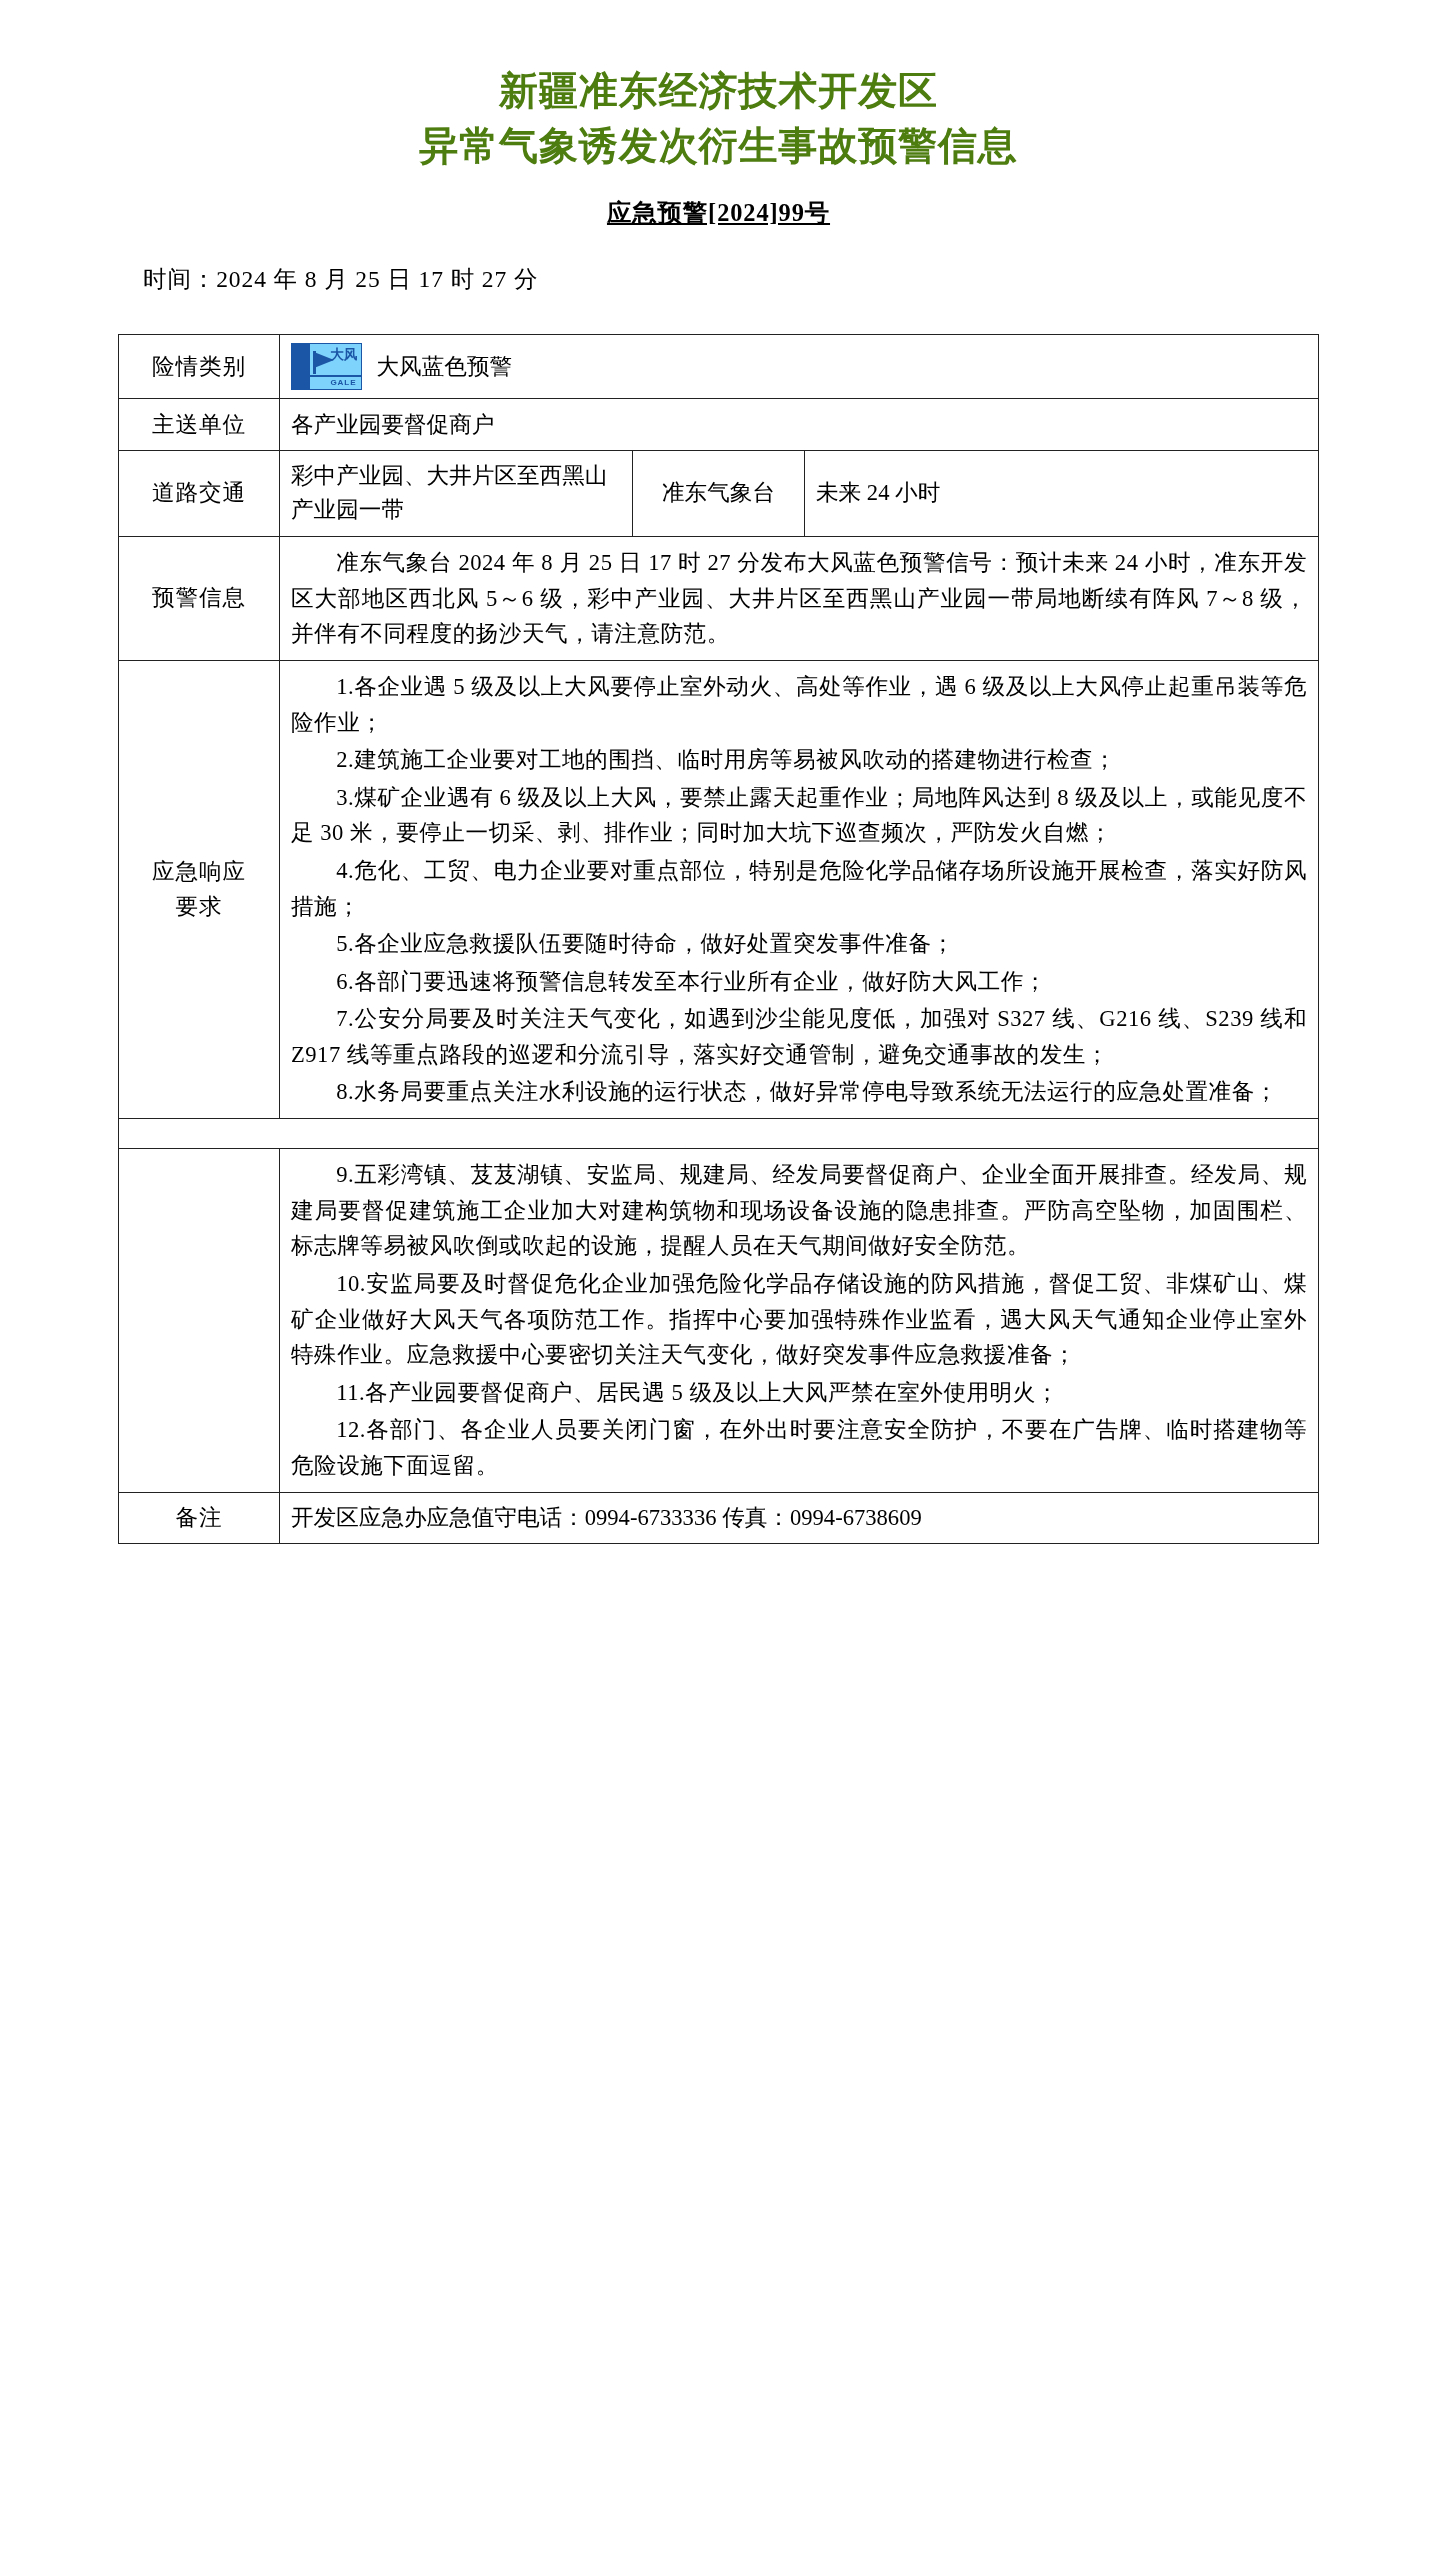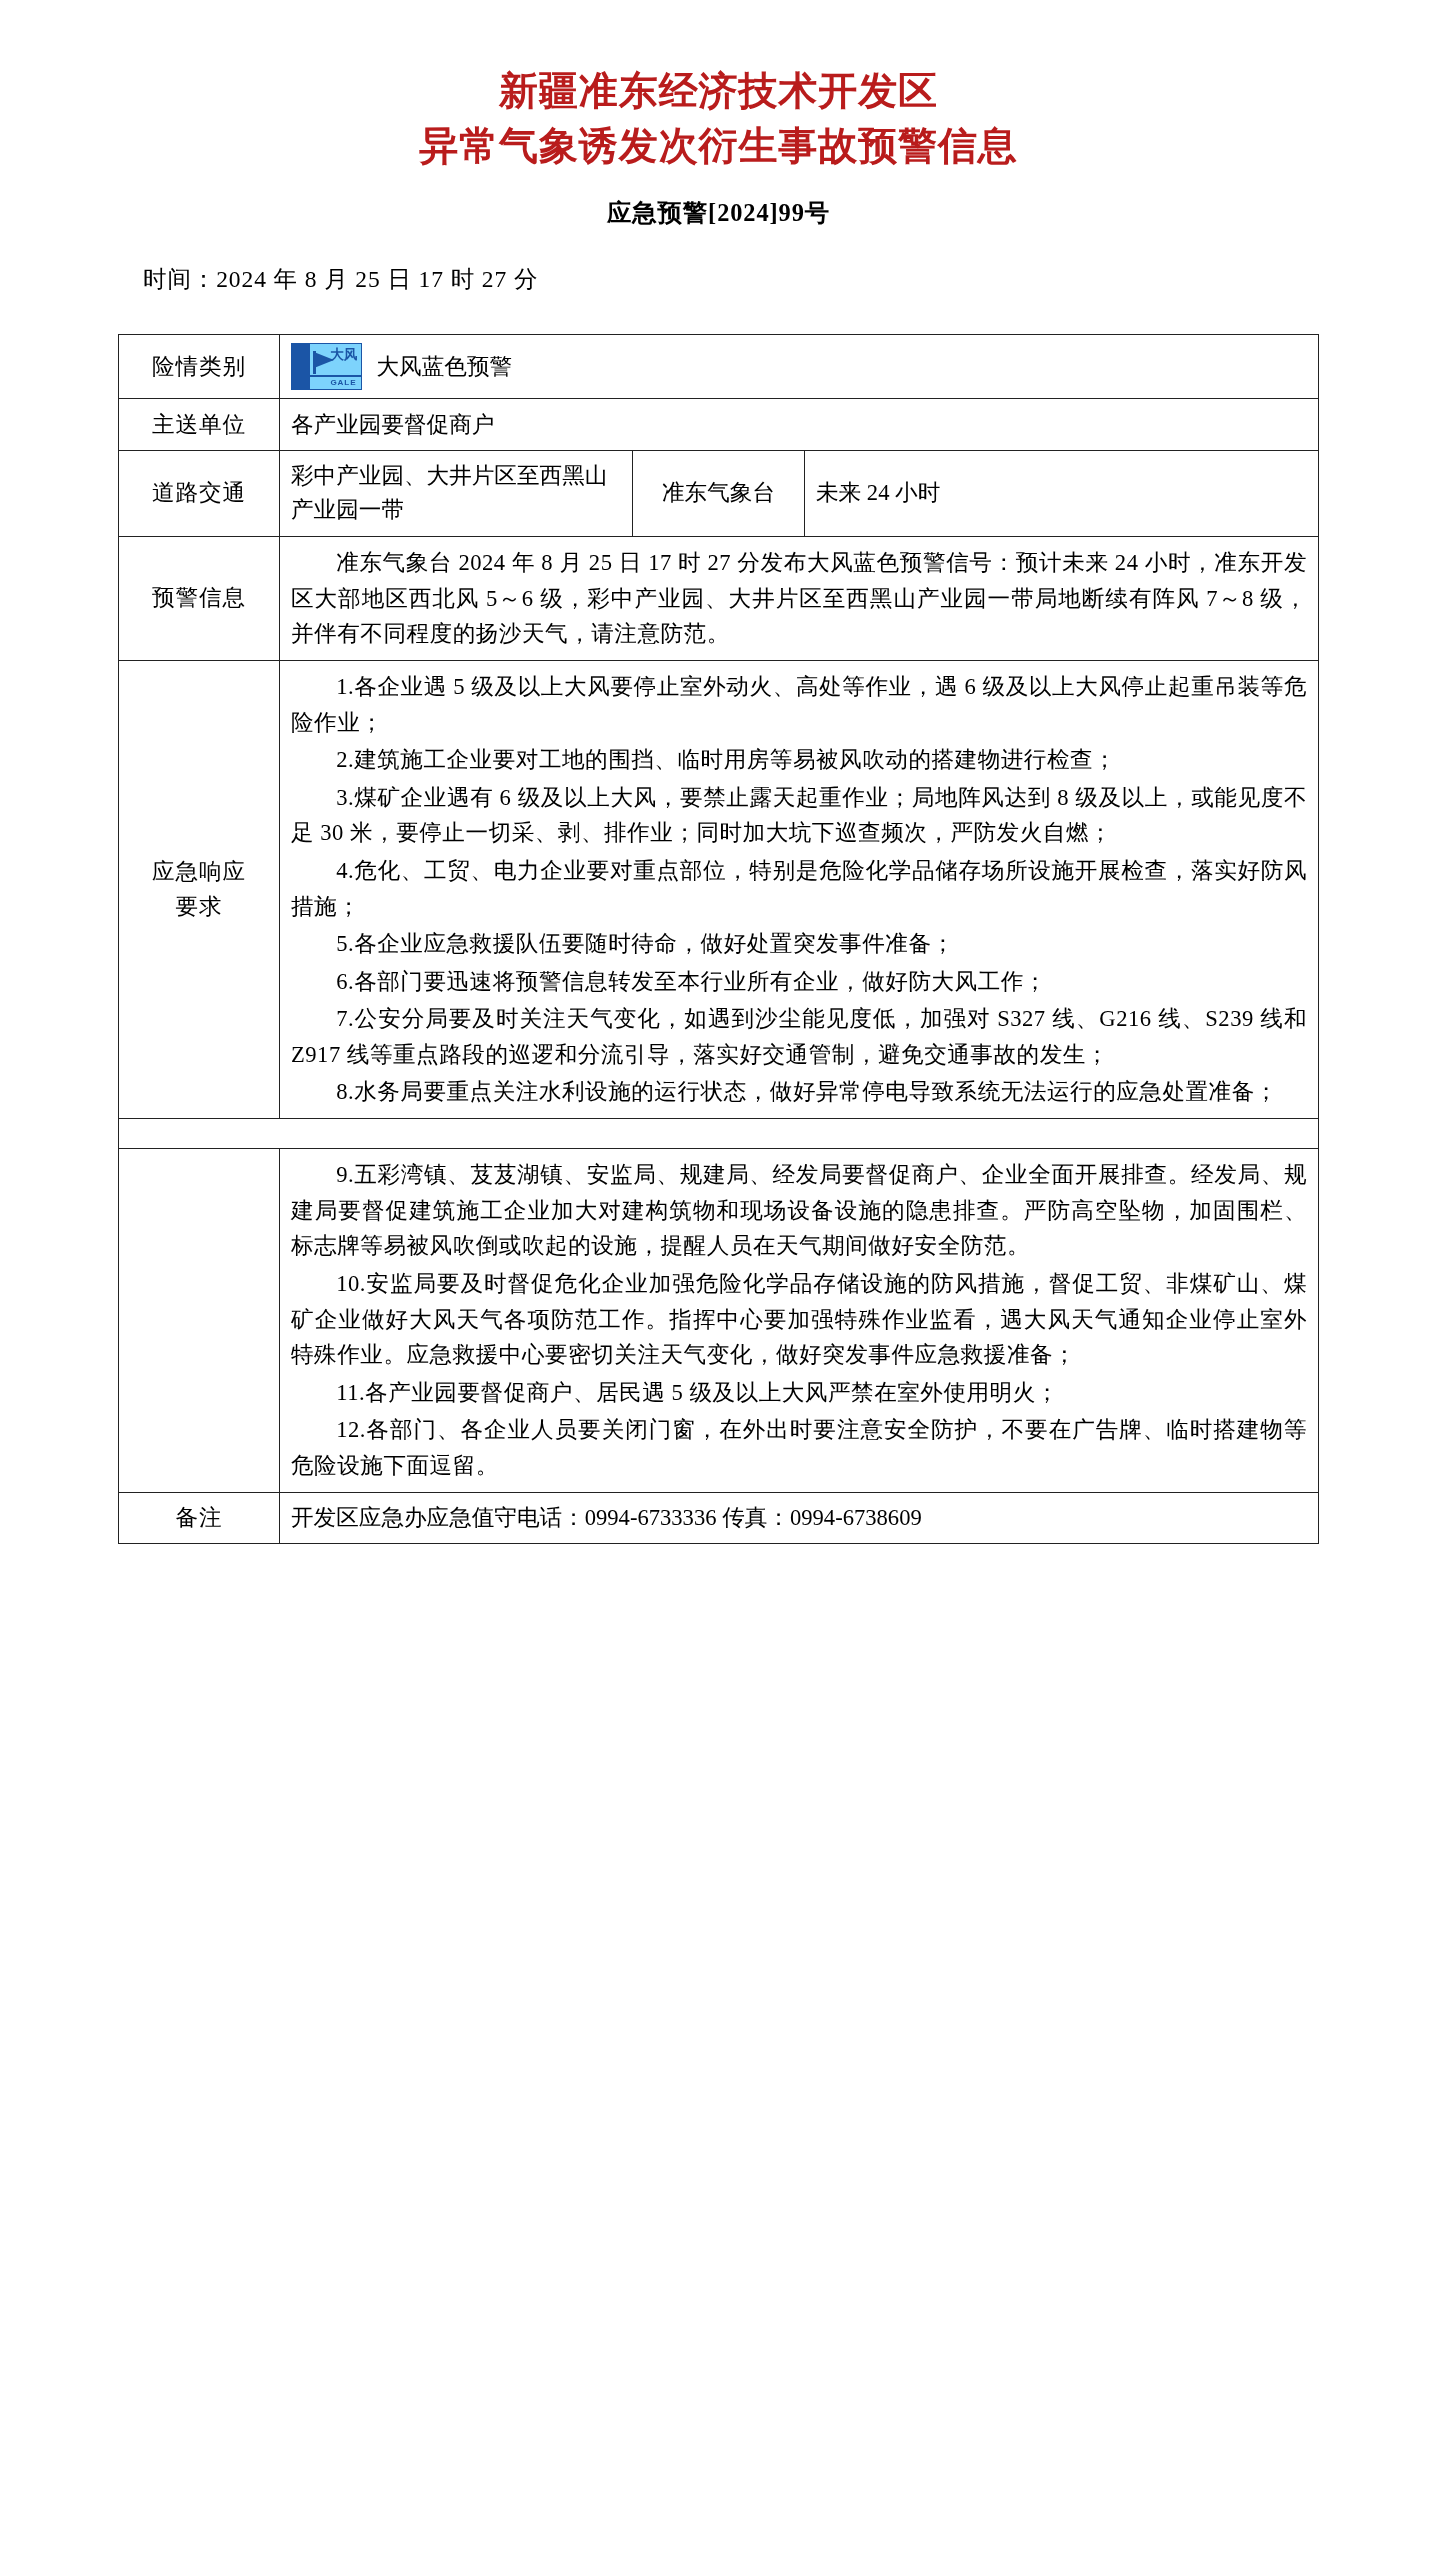--- a/index.html
+++ b/index.html
@@ -21,33 +21,34 @@
     padding: 63px 118px 36px 118px;
     position: relative;
   }
   .doc-title {
     text-align: center;
     font-family: "Liberation Sans", "DejaVu Sans", sans-serif;
     font-weight: bold;
     font-size: 39px;
     line-height: 1.42;
     letter-spacing: 0.9px;
-    color: #b91c1c;
+    color: #4d7c0f;
     margin: 0;
   }
   .doc-title .line2 {
     display: block;
   }
   .doc-number {
     text-align: center;
     font-family: "Liberation Serif", "DejaVu Serif", serif;
     font-weight: bold;
     font-size: 24.4px;
     letter-spacing: 0.9px;
     margin-top: 23.5px;
+    text-decoration: underline;
   }
   .doc-time {
     font-size: 23.5px;
     margin-top: 34px;
     margin-bottom: 14.5px;
     padding-left: 25px;
     letter-spacing: 0.9px;
   }
   table.main {
     border-collapse: collapse;

